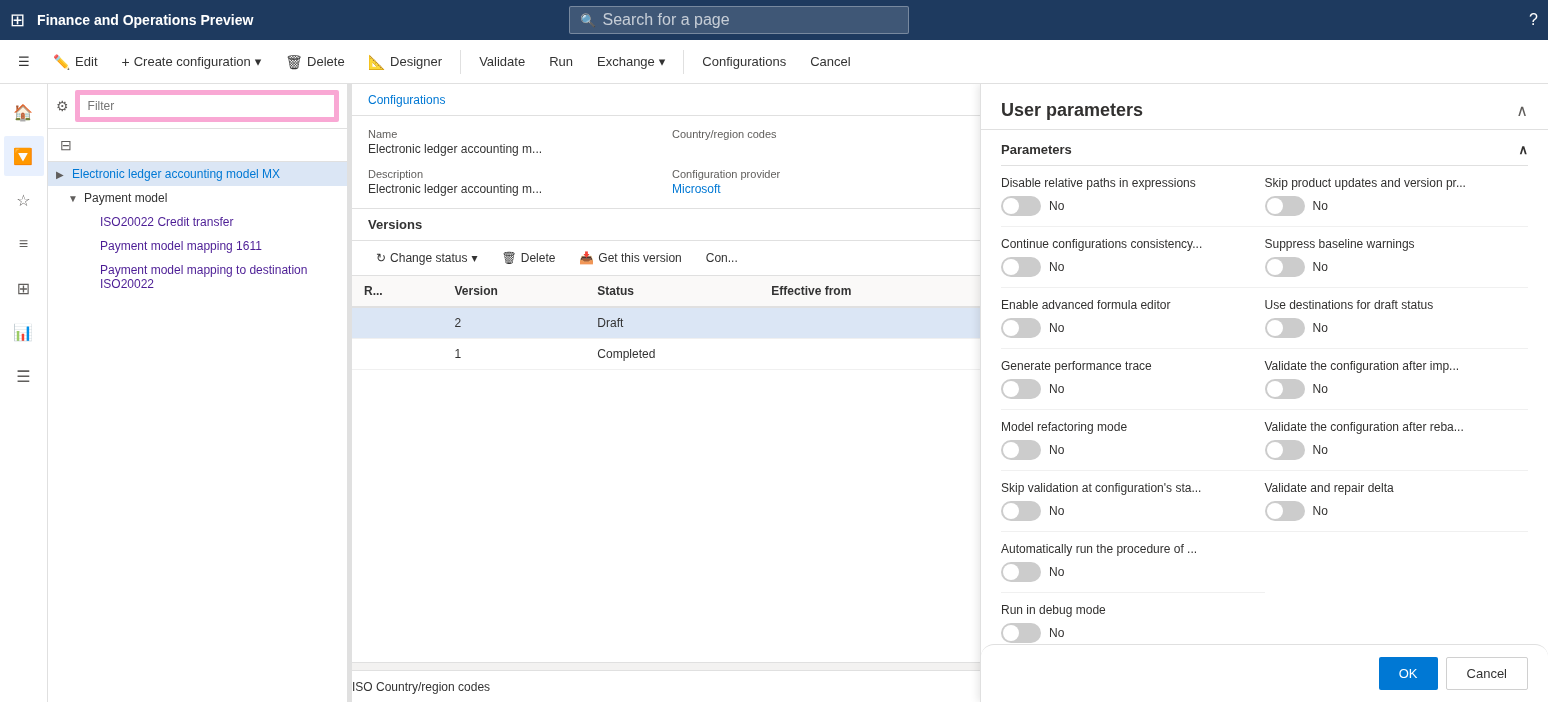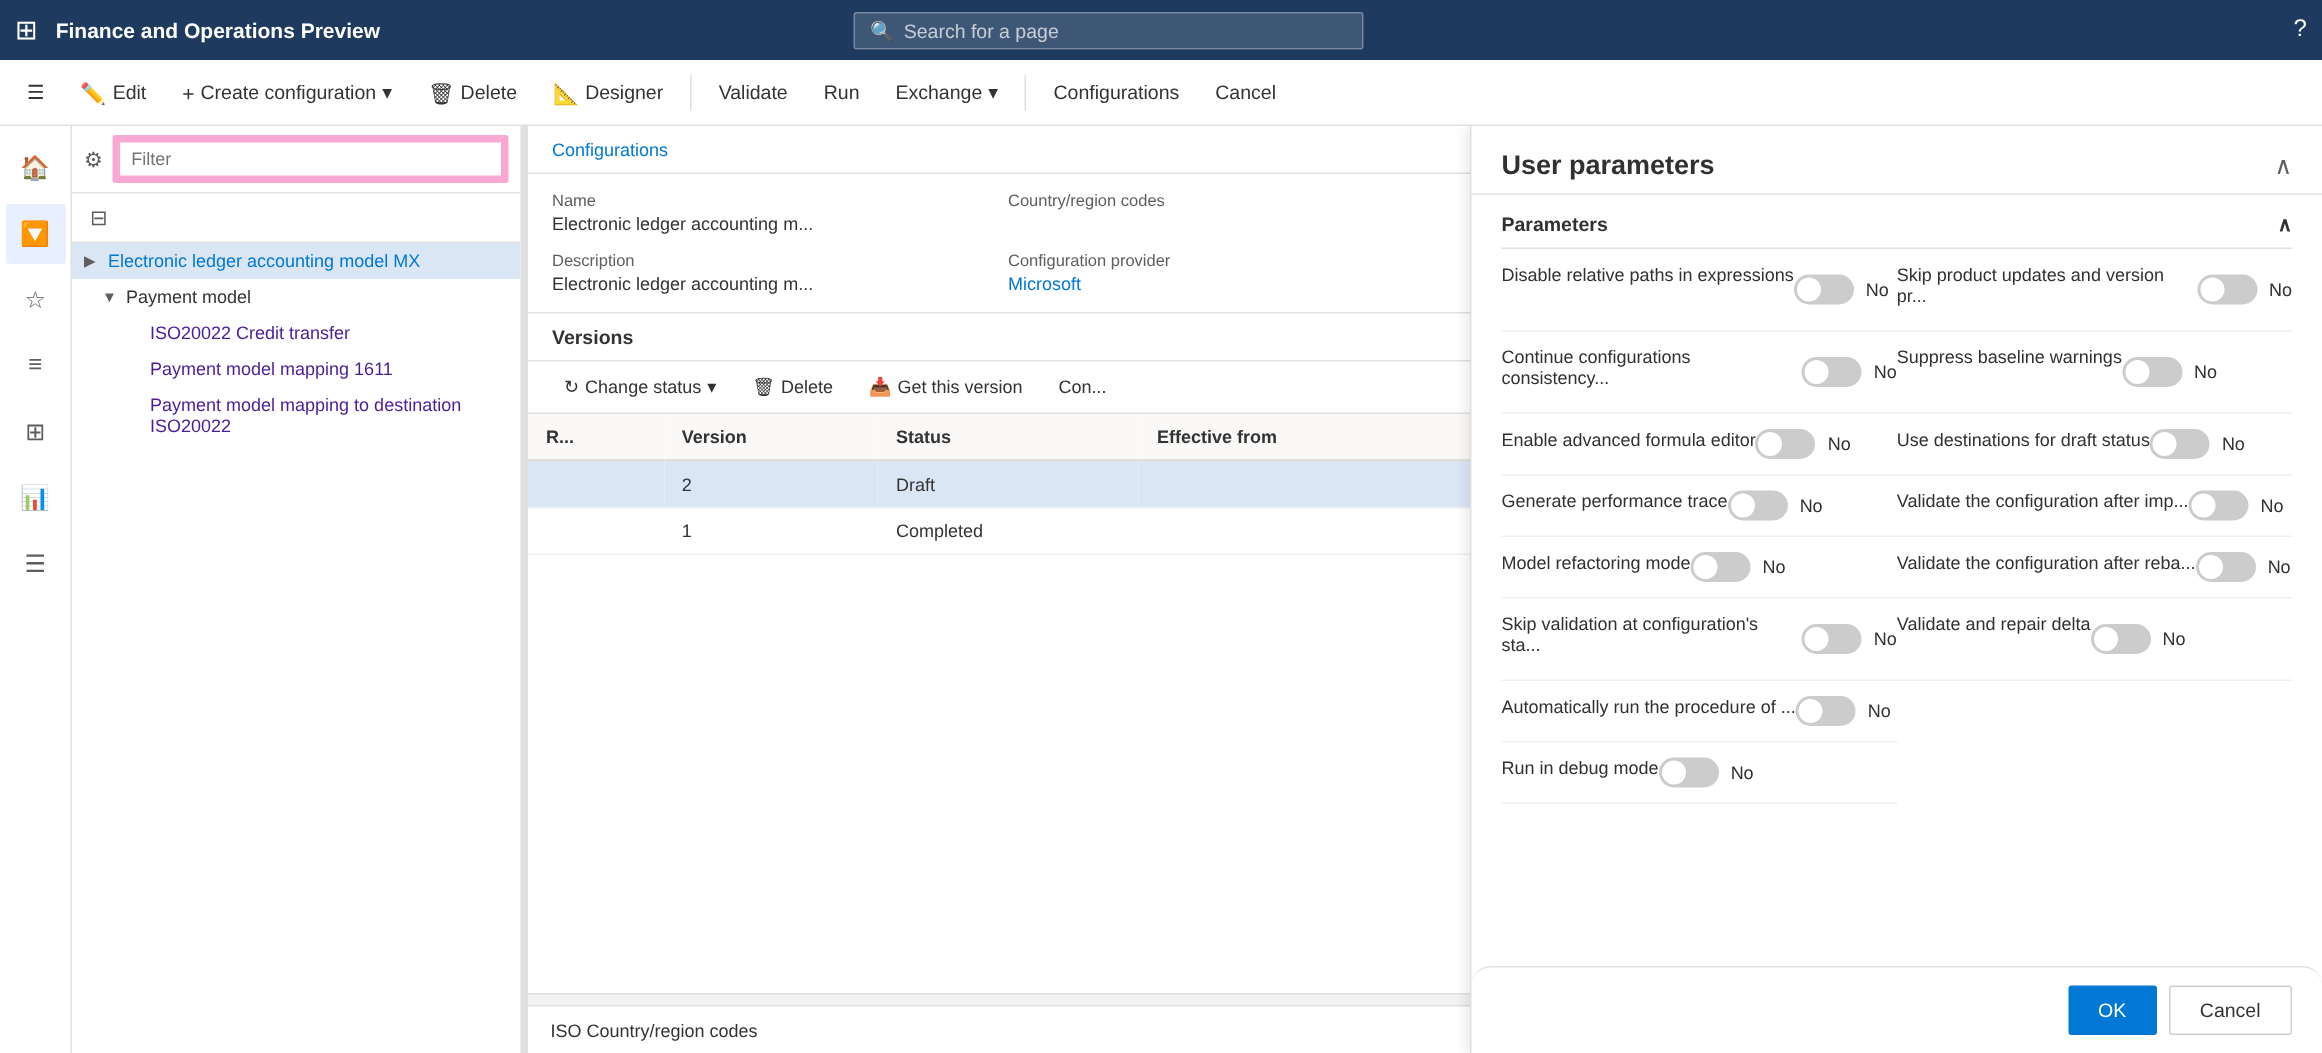--- a/index.html
+++ b/index.html
@@ -3,21 +3,21 @@
   <meta charset="utf-8">
   <style>
     * { box-sizing: border-box; margin: 0; padding: 0; }
     body { font-family: 'Segoe UI', sans-serif; font-size: 13px; color: #333; background: #f3f2f1; display: flex; flex-direction: column; height: 702px; overflow: hidden; }
 
     
     .top-bar { background: #1e3a5f; color: white; display: flex; align-items: center; height: 40px; padding: 0 10px; gap: 12px; flex-shrink: 0; }
     .top-bar-grid-icon { color: white; font-size: 18px; cursor: pointer; }
     .top-bar-title { font-size: 14px; font-weight: 600; color: white; flex: 0 0 auto; }
     .search-box { display: flex; align-items: center; background: rgba(255,255,255,0.15); border: 1px solid rgba(255,255,255,0.3); border-radius: 2px; padding: 4px 10px; gap: 6px; flex: 0 0 340px; margin: 0 auto; }
-    .search-box input { background: transparent; border: none; outline: none; color: white; font-size: 13px; width: 100%; }
+    .search-box input { background: transparent; border: none; outline: none; color: white; font-size: 16px; width: 100%; }
     .search-box input::placeholder { color: rgba(255,255,255,0.7); }
     .top-bar-right { margin-left: auto; color: white; font-size: 16px; cursor: pointer; }
 
     
     .cmd-bar { background: white; border-bottom: 1px solid #e0e0e0; display: flex; align-items: center; height: 44px; padding: 0 8px; gap: 4px; flex-shrink: 0; }
     .cmd-btn { display: flex; align-items: center; gap: 4px; padding: 6px 10px; cursor: pointer; border: none; background: transparent; font-size: 13px; color: #333; border-radius: 2px; }
     .cmd-btn .icon { font-size: 14px; }
     .cmd-separator { width: 1px; height: 24px; background: #e0e0e0; margin: 0 4px; }
 
     
@@ -59,35 +59,35 @@
     .versions-section { display: flex; flex-direction: column; flex: 1; overflow: hidden; }
     .versions-header { padding: 8px 16px; font-size: 13px; font-weight: 600; border-bottom: 1px solid #e0e0e0; }
     .versions-toolbar { display: flex; align-items: center; gap: 8px; padding: 6px 16px; border-bottom: 1px solid #e0e0e0; }
     .versions-toolbar-btn { display: flex; align-items: center; gap: 4px; padding: 4px 8px; font-size: 12px; color: #333; cursor: pointer; border: none; background: transparent; }
     .versions-table { flex: 1; overflow: auto; }
     .versions-table table { width: 100%; border-collapse: collapse; }
     .versions-table th { font-size: 12px; font-weight: 600; color: #333; padding: 8px 12px; text-align: left; border-bottom: 2px solid #e0e0e0; background: #faf9f8; }
     .versions-table td { font-size: 12px; padding: 8px 12px; border-bottom: 1px solid #f0f0f0; }
     .versions-table tr.selected-row { background: #dbe6f5; }
 
-    .iso-section { padding: 8px 15px; border-top: 1px solid #e0e0e0; }
+    .iso-section { padding: 8px 0; border-top: 1px solid #e0e0e0; }
     .iso-text { font-size: 12px; color: #333; }
 
     
     .h-scrollbar { height: 8px; background: #f3f2f1; border-top: 1px solid #e0e0e0; }
 
     
     .user-params-panel { width: 568px; background: white; border-left: 1px solid #e0e0e0; display: flex; flex-direction: column; flex-shrink: 0; box-shadow: -2px 0 8px rgba(0,0,0,0.1); }
     .panel-header { display: flex; align-items: center; justify-content: space-between; padding: 16px 20px 8px; border-bottom: 1px solid #e0e0e0; }
     .panel-title { font-size: 18px; font-weight: 600; color: #323130; }
     .panel-close { cursor: pointer; color: #605e5c; font-size: 16px; }
     .panel-body { flex: 1; overflow-y: auto; padding: 0 20px; }
     .params-section-header { font-size: 13px; font-weight: 600; color: #323130; padding: 12px 0 8px; border-bottom: 1px solid #e0e0e0; display: flex; justify-content: space-between; align-items: center; }
     .params-grid { display: grid; grid-template-columns: 1fr 1fr; gap: 0; }
-    .param-row { display: flex; flex-direction: row; padding: 10px 0; border-bottom: 1px solid #f0f0f0; }
+    .param-row { display: flex; flex-direction: column; padding: 10px 0; border-bottom: 1px solid #f0f0f0; justify-content: center; }
     .param-label { font-size: 12px; color: #323130; margin-bottom: 6px; }
     .param-control { display: flex; align-items: center; gap: 8px; }
     .toggle { width: 40px; height: 20px; background: #ccc; border-radius: 10px; position: relative; cursor: pointer; flex-shrink: 0; }
     .toggle::after { content: ''; position: absolute; width: 16px; height: 16px; background: white; border-radius: 50%; top: 2px; left: 2px; transition: left 0.2s; }
     .param-value { font-size: 12px; color: #323130; }
 
     .panel-footer { padding: 12px 20px; border-top: 1px solid #e0e0e0; display: flex; justify-content: flex-end; gap: 8px; border-radius: 13px; }
     .btn-ok { background: #0078d4; color: white; border: none; padding: 8px 20px; font-size: 13px; cursor: pointer; border-radius: 2px; }
     .btn-cancel { background: white; color: #333; border: 1px solid #d0d0d0; padding: 8px 20px; font-size: 13px; cursor: pointer; border-radius: 2px; }
 

